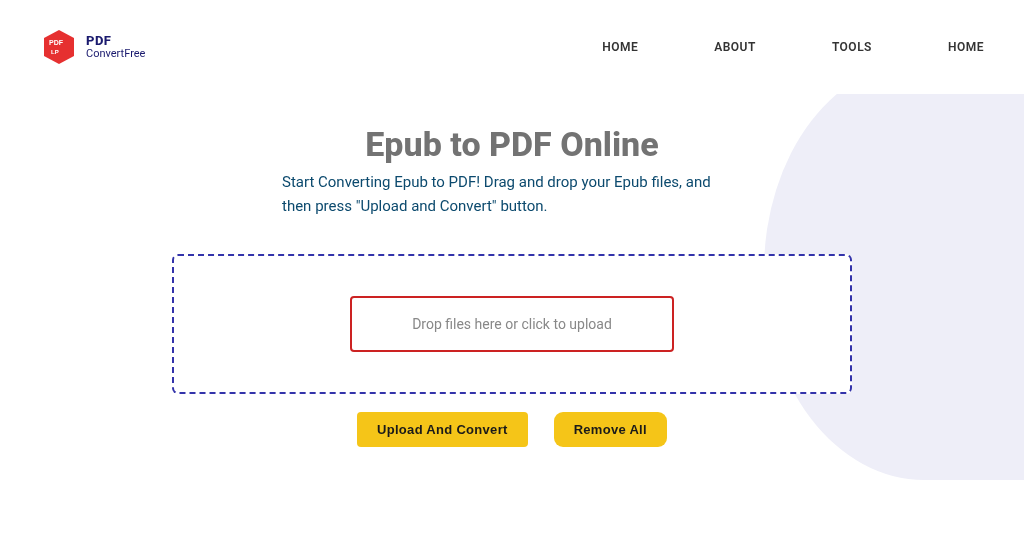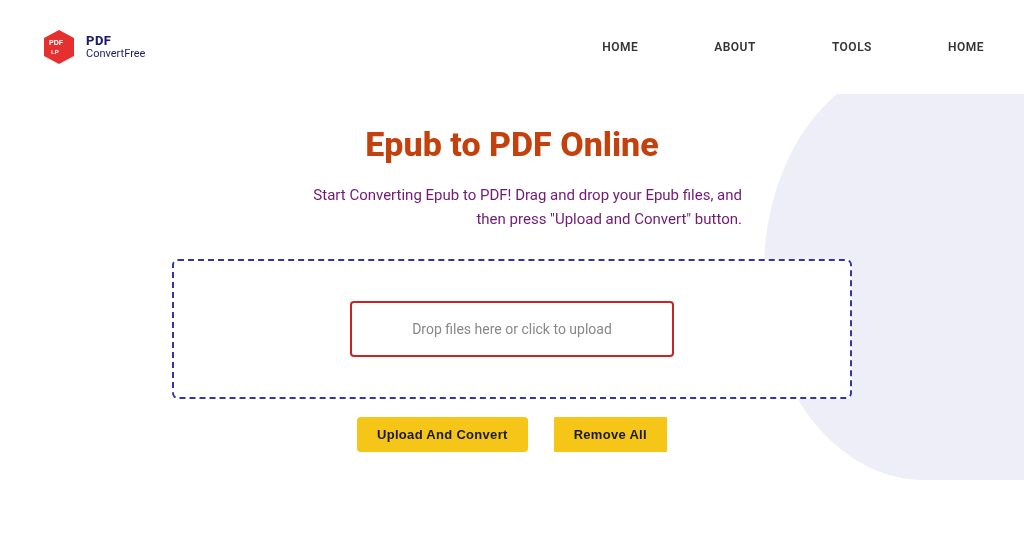--- a/index.html
+++ b/index.html
@@ -93,32 +93,32 @@
       z-index: 5;
       display: flex;
       flex-direction: column;
       align-items: center;
       padding-top: 30px;
     }
 
     .page-title {
       font-size: 34px;
       font-weight: 800;
-      color: #c2410c;
-      margin-bottom: 19px;
+      color: #737373;
+      margin-bottom: 6px;
       text-align: center;
     }
 
     .page-subtitle {
       font-size: 15px;
-      color: #701a75;
-      text-align: right;
+      color: #0c4a6e;
+      text-align: left;
       max-width: 460px;
       line-height: 1.6;
-      margin-bottom: 28px;
+      margin-bottom: 36px;
     }
 
     
     .upload-container {
       width: 680px;
       border: 2.5px dashed #3333aa;
       border-radius: 6px;
       background: #fff;
       padding: 40px 20px;
       display: flex;
@@ -162,21 +162,21 @@
       letter-spacing: 0.3px;
     }
 
     .btn-remove {
       background-color: #f5c518;
       color: #1a1a1a;
       font-size: 13px;
       font-weight: 700;
       padding: 10px 20px;
       border: none;
-      border-radius: 1px;
+      border-radius: 9px;
       cursor: pointer;
       letter-spacing: 0.3px;
     }
   </style>
 </head>
 <body>
 
 <div class="bg-shape"></div>
 
 <header>

